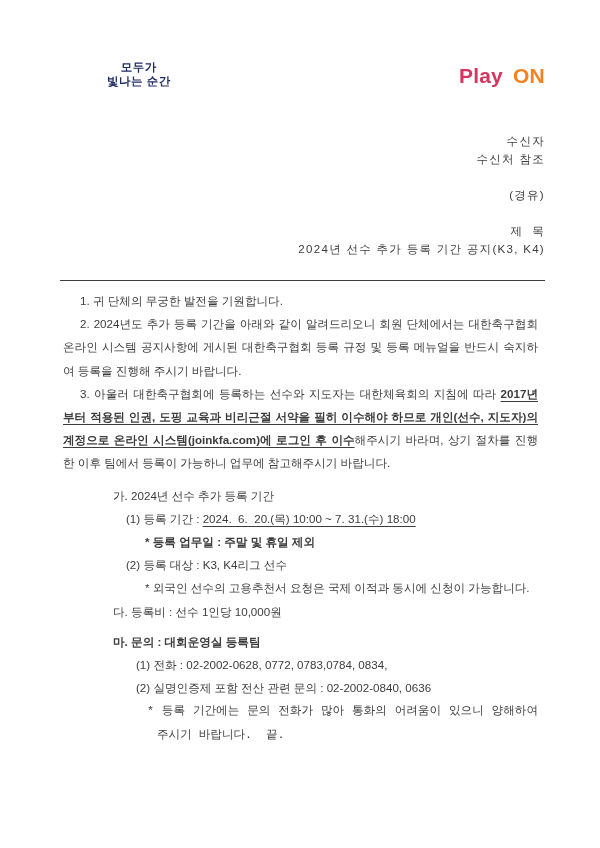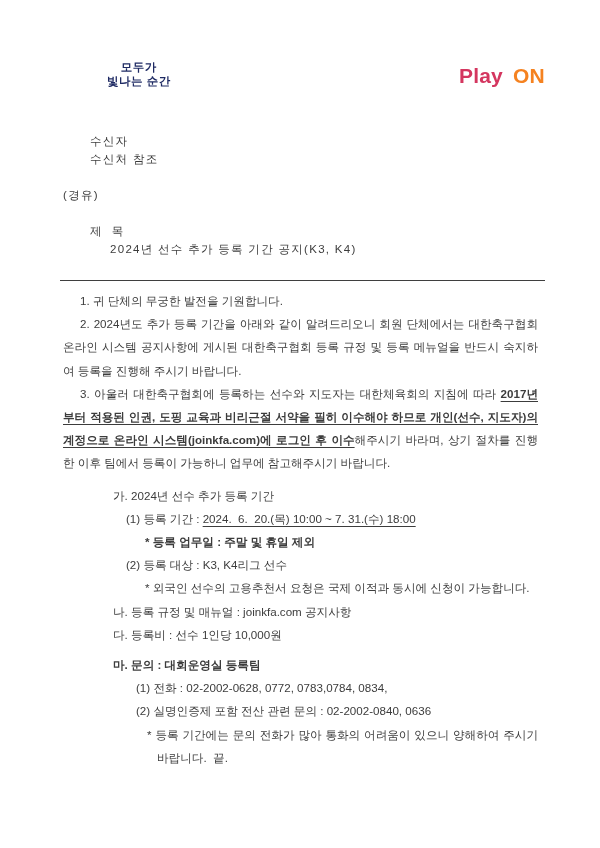--- a/index.html
+++ b/index.html
@@ -26,41 +26,41 @@
     color:#1e2a63;font-weight:800;font-size:18.5px;letter-spacing:.5px;
   }
   .playon{
     position:absolute;left:459px;top:64px;
     font-size:21px;font-weight:700;letter-spacing:.2px;
   }
   .playon .play{color:#d4365f;}
   .playon .on{color:#f58220;margin-left:4px;}
   
   .meta{margin:6px 55px 0 63px;font-size:11.5px;line-height:18px;letter-spacing:1.3px;color:#3c3c3c;}
-  .meta-row{white-space:pre-wrap;}
+  .meta-row{white-space:pre-wrap;text-align:right;}
   .meta-label{display:inline-block;min-width:46px;white-space:pre-wrap;}
   .subject-value{margin-left:20px;}
   .rule{
     margin:4px 55px 0 60px;height:0;
     border:none;border-top:1.6px solid #3f3f3f;
   }
   
   .body{margin:8px 62px 0 63px;font-size:11.6px;line-height:23.2px;}
   p{margin:0;}
   .para{text-indent:17px;text-align:justify;word-break:break-all;}
   .emph{font-weight:bold;text-decoration:underline;text-underline-offset:3px;}
   .underline{text-decoration:underline;text-underline-offset:3px;white-space:pre-wrap;}
   .prewrap{white-space:pre-wrap;}
   .bold{font-weight:bold;}
   .lv1{padding-left:50px;}
   .lv2{padding-left:63px;}
   .lv3{padding-left:82px;}
   .lv2b{padding-left:73px;}
   .lv3b{padding-left:73px;}
-  .hang{padding-left:94px;text-indent:-10px;text-align:justify;word-break:break-all;max-width:488px;white-space:pre-wrap;}
+  .hang{padding-left:94px;text-indent:-10px;text-align:justify;word-break:break-all;max-width:488px;white-space:pre-wrap;font-family:Liberation Mono, monospace;}
   .sp12{height:9px;}
   .sp10{height:7px;}
 </style>
 </head>
 <body>
 
 <div class="page">
 
   <div class="hdr">
     <div class="slogan">
@@ -94,21 +94,20 @@
     <p class="para">2. 2024년도 추가 등록 기간을 아래와 같이 알려드리오니 회원 단체에서는 대한축구협회 온라인 시스템 공지사항에 게시된 대한축구협회 등록 규정 및 등록 메뉴얼을 반드시 숙지하여 등록을 진행해 주시기 바랍니다.</p>
     <p class="para"><span>3. 아울러 대한축구협회에 등록하는 선수와 지도자는 대한체육회의 지침에 따라 </span><span class="emph">2017년 부터 적용된 인권, 도핑 교육과 비리근절 서약을 필히 이수해야 하므로 개인(선수, 지도자)의 계정으로 온라인 시스템(joinkfa.com)에 로그인 후 이수</span><span>해주시기 바라며, 상기 절차를 진행한 이후 팀에서 등록이 가능하니 업무에 참고해주시기 바랍니다.</span></p>
 
     <div class="sp12"></div>
 
     <p class="lv1">가. 2024년 선수 추가 등록 기간</p>
     <p class="lv2"><span class="prewrap">(1) 등록 기간 : </span><span class="underline">2024.  6.  20.(목) 10:00 ~ 7. 31.(수) 18:00</span></p>
     <p class="lv3 bold">* 등록 업무일 : 주말 및 휴일 제외</p>
     <p class="lv2">(2) 등록 대상 : K3, K4리그 선수</p>
     <p class="lv3">* 외국인 선수의 고용추천서 요청은 국제 이적과 동시에 신청이 가능합니다.</p>
-    <p class="lv1">나. 등록 규정 및 매뉴얼 : joinkfa.com 공지사항</p>
     <p class="lv1">다. 등록비 : 선수 1인당 10,000원</p>
 
     <div class="sp10"></div>
 
     <p class="lv1 bold">마. 문의 : 대회운영실 등록팀</p>
     <p class="lv2b">(1) 전화 : 02-2002-0628, 0772, 0783,0784, 0834,</p>
     <p class="lv2b">(2) 실명인증제 포함 전산 관련 문의 : 02-2002-0840, 0636</p>
     <p class="lv3 hang">* 등록 기간에는 문의 전화가 많아 통화의 어려움이 있으니 양해하여 주시기 바랍니다.  끝.</p>
   </div>
 

